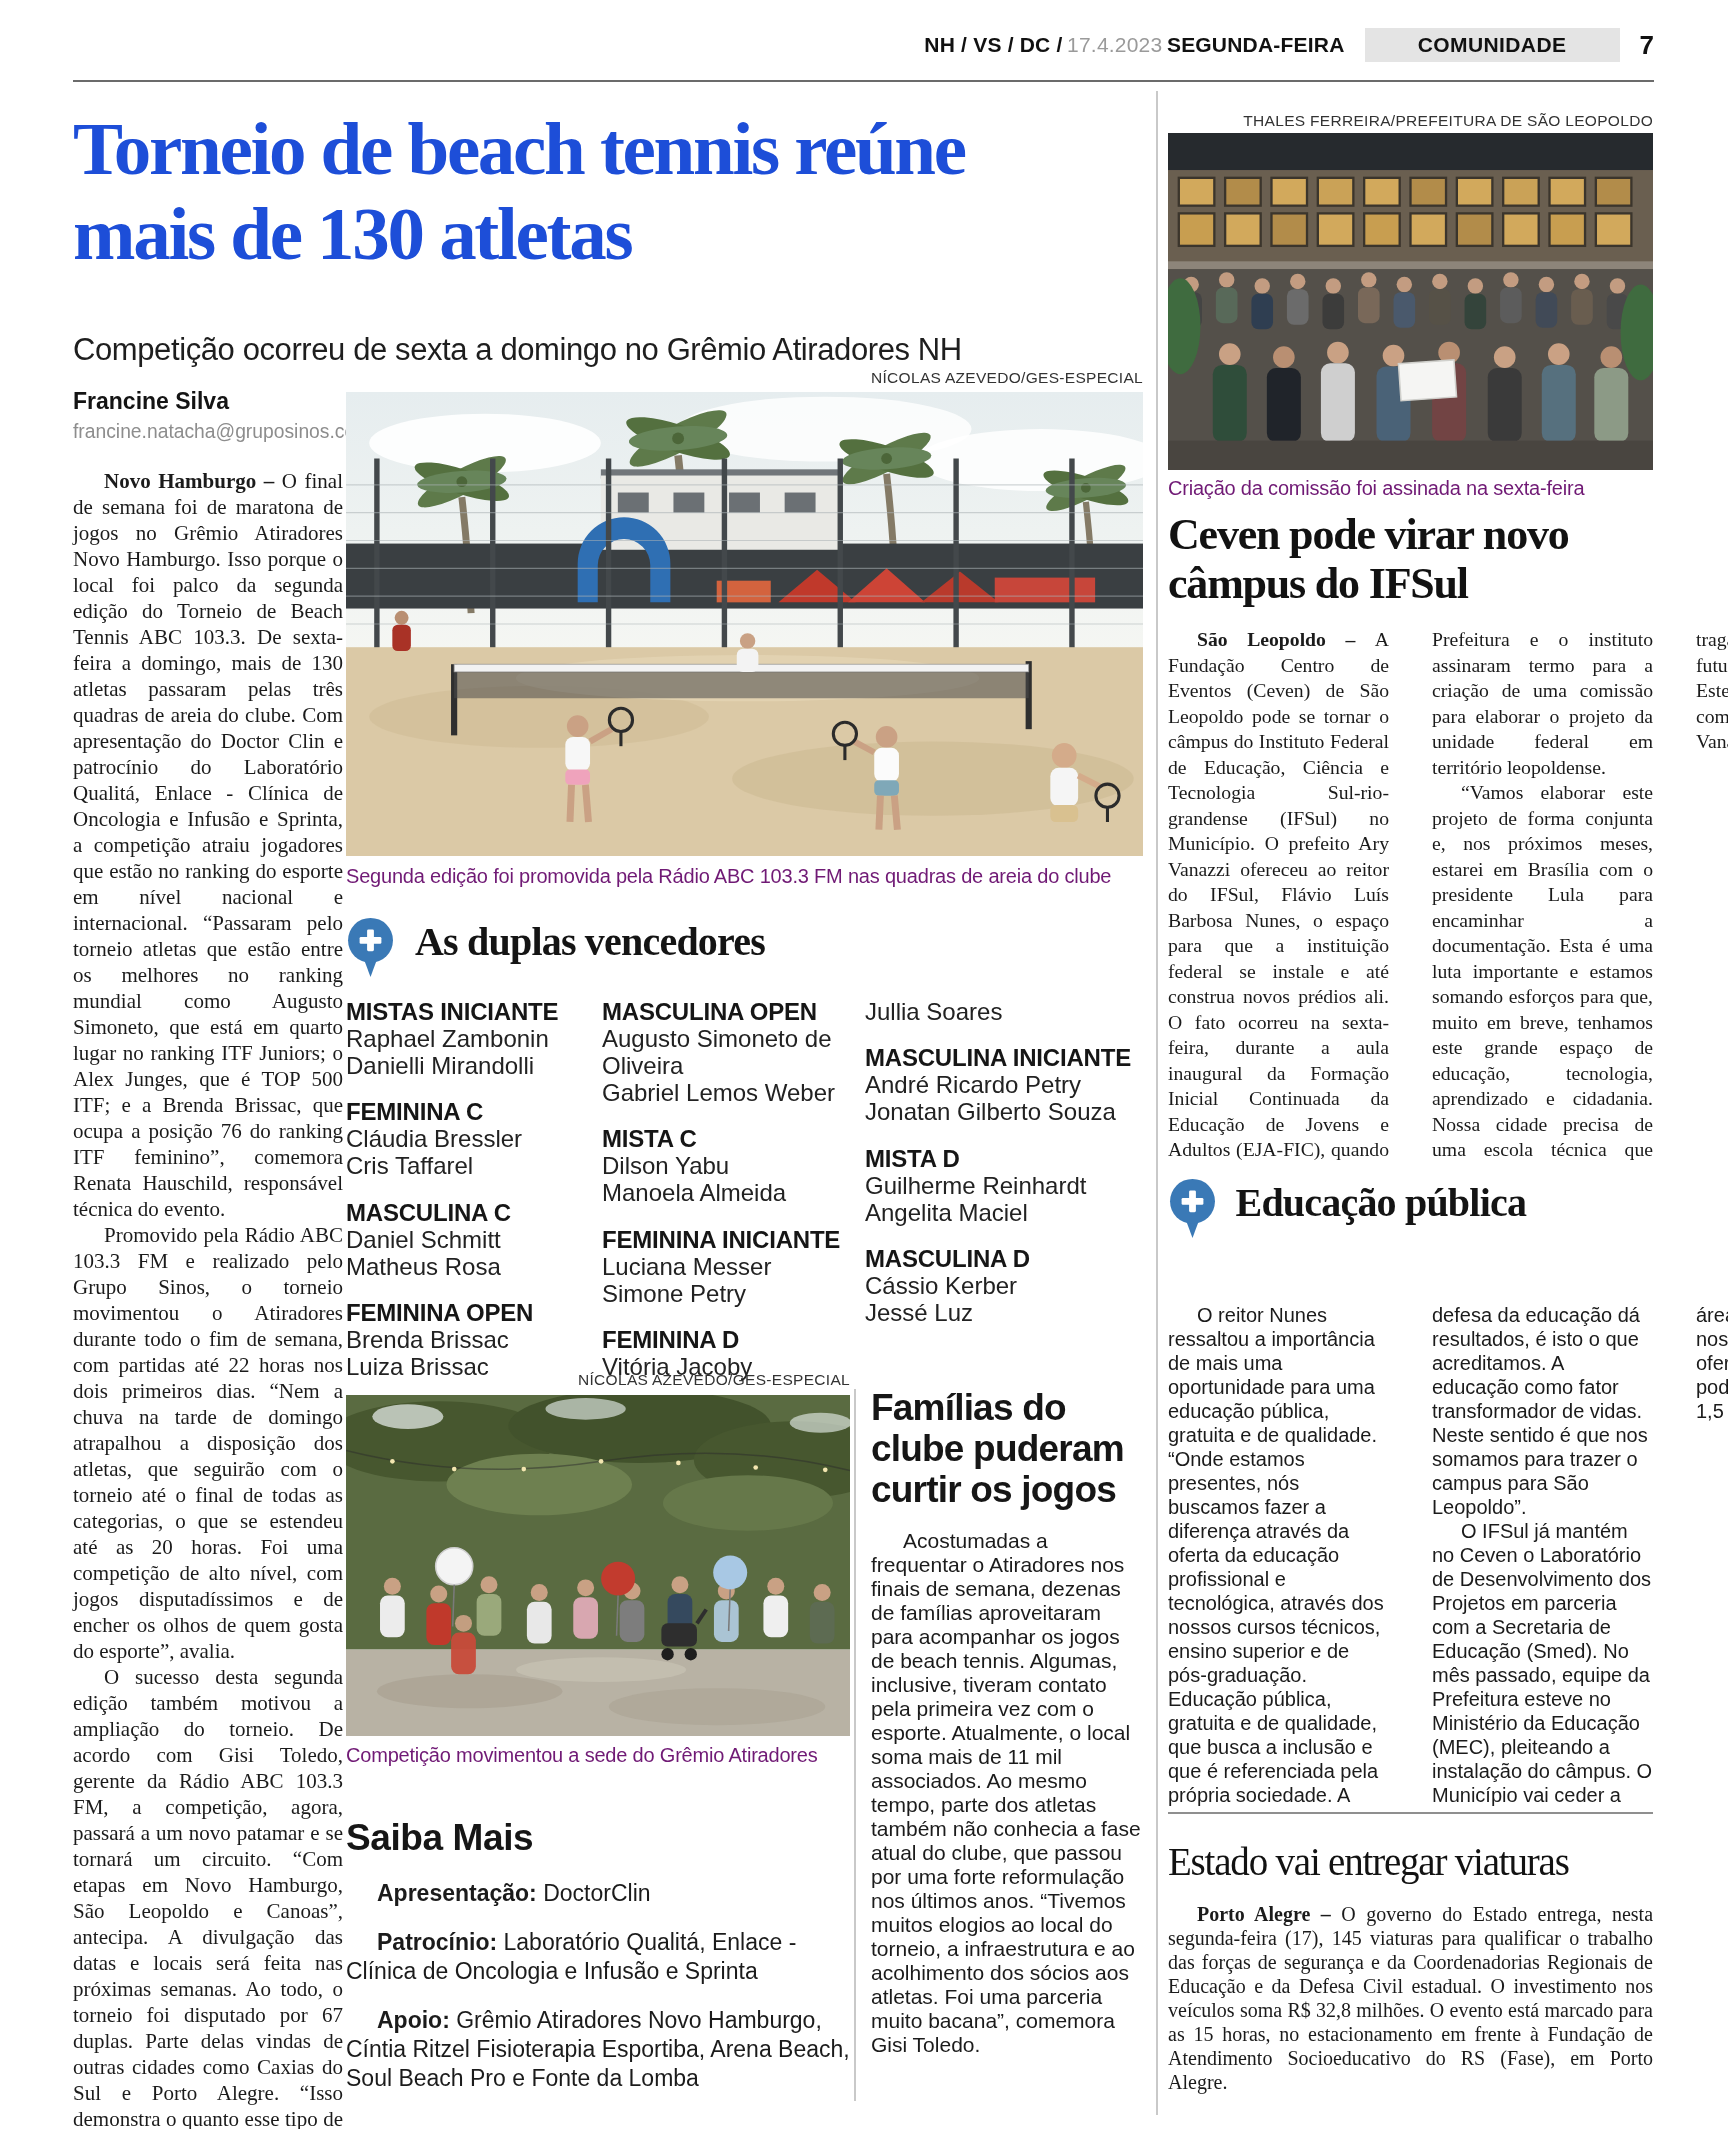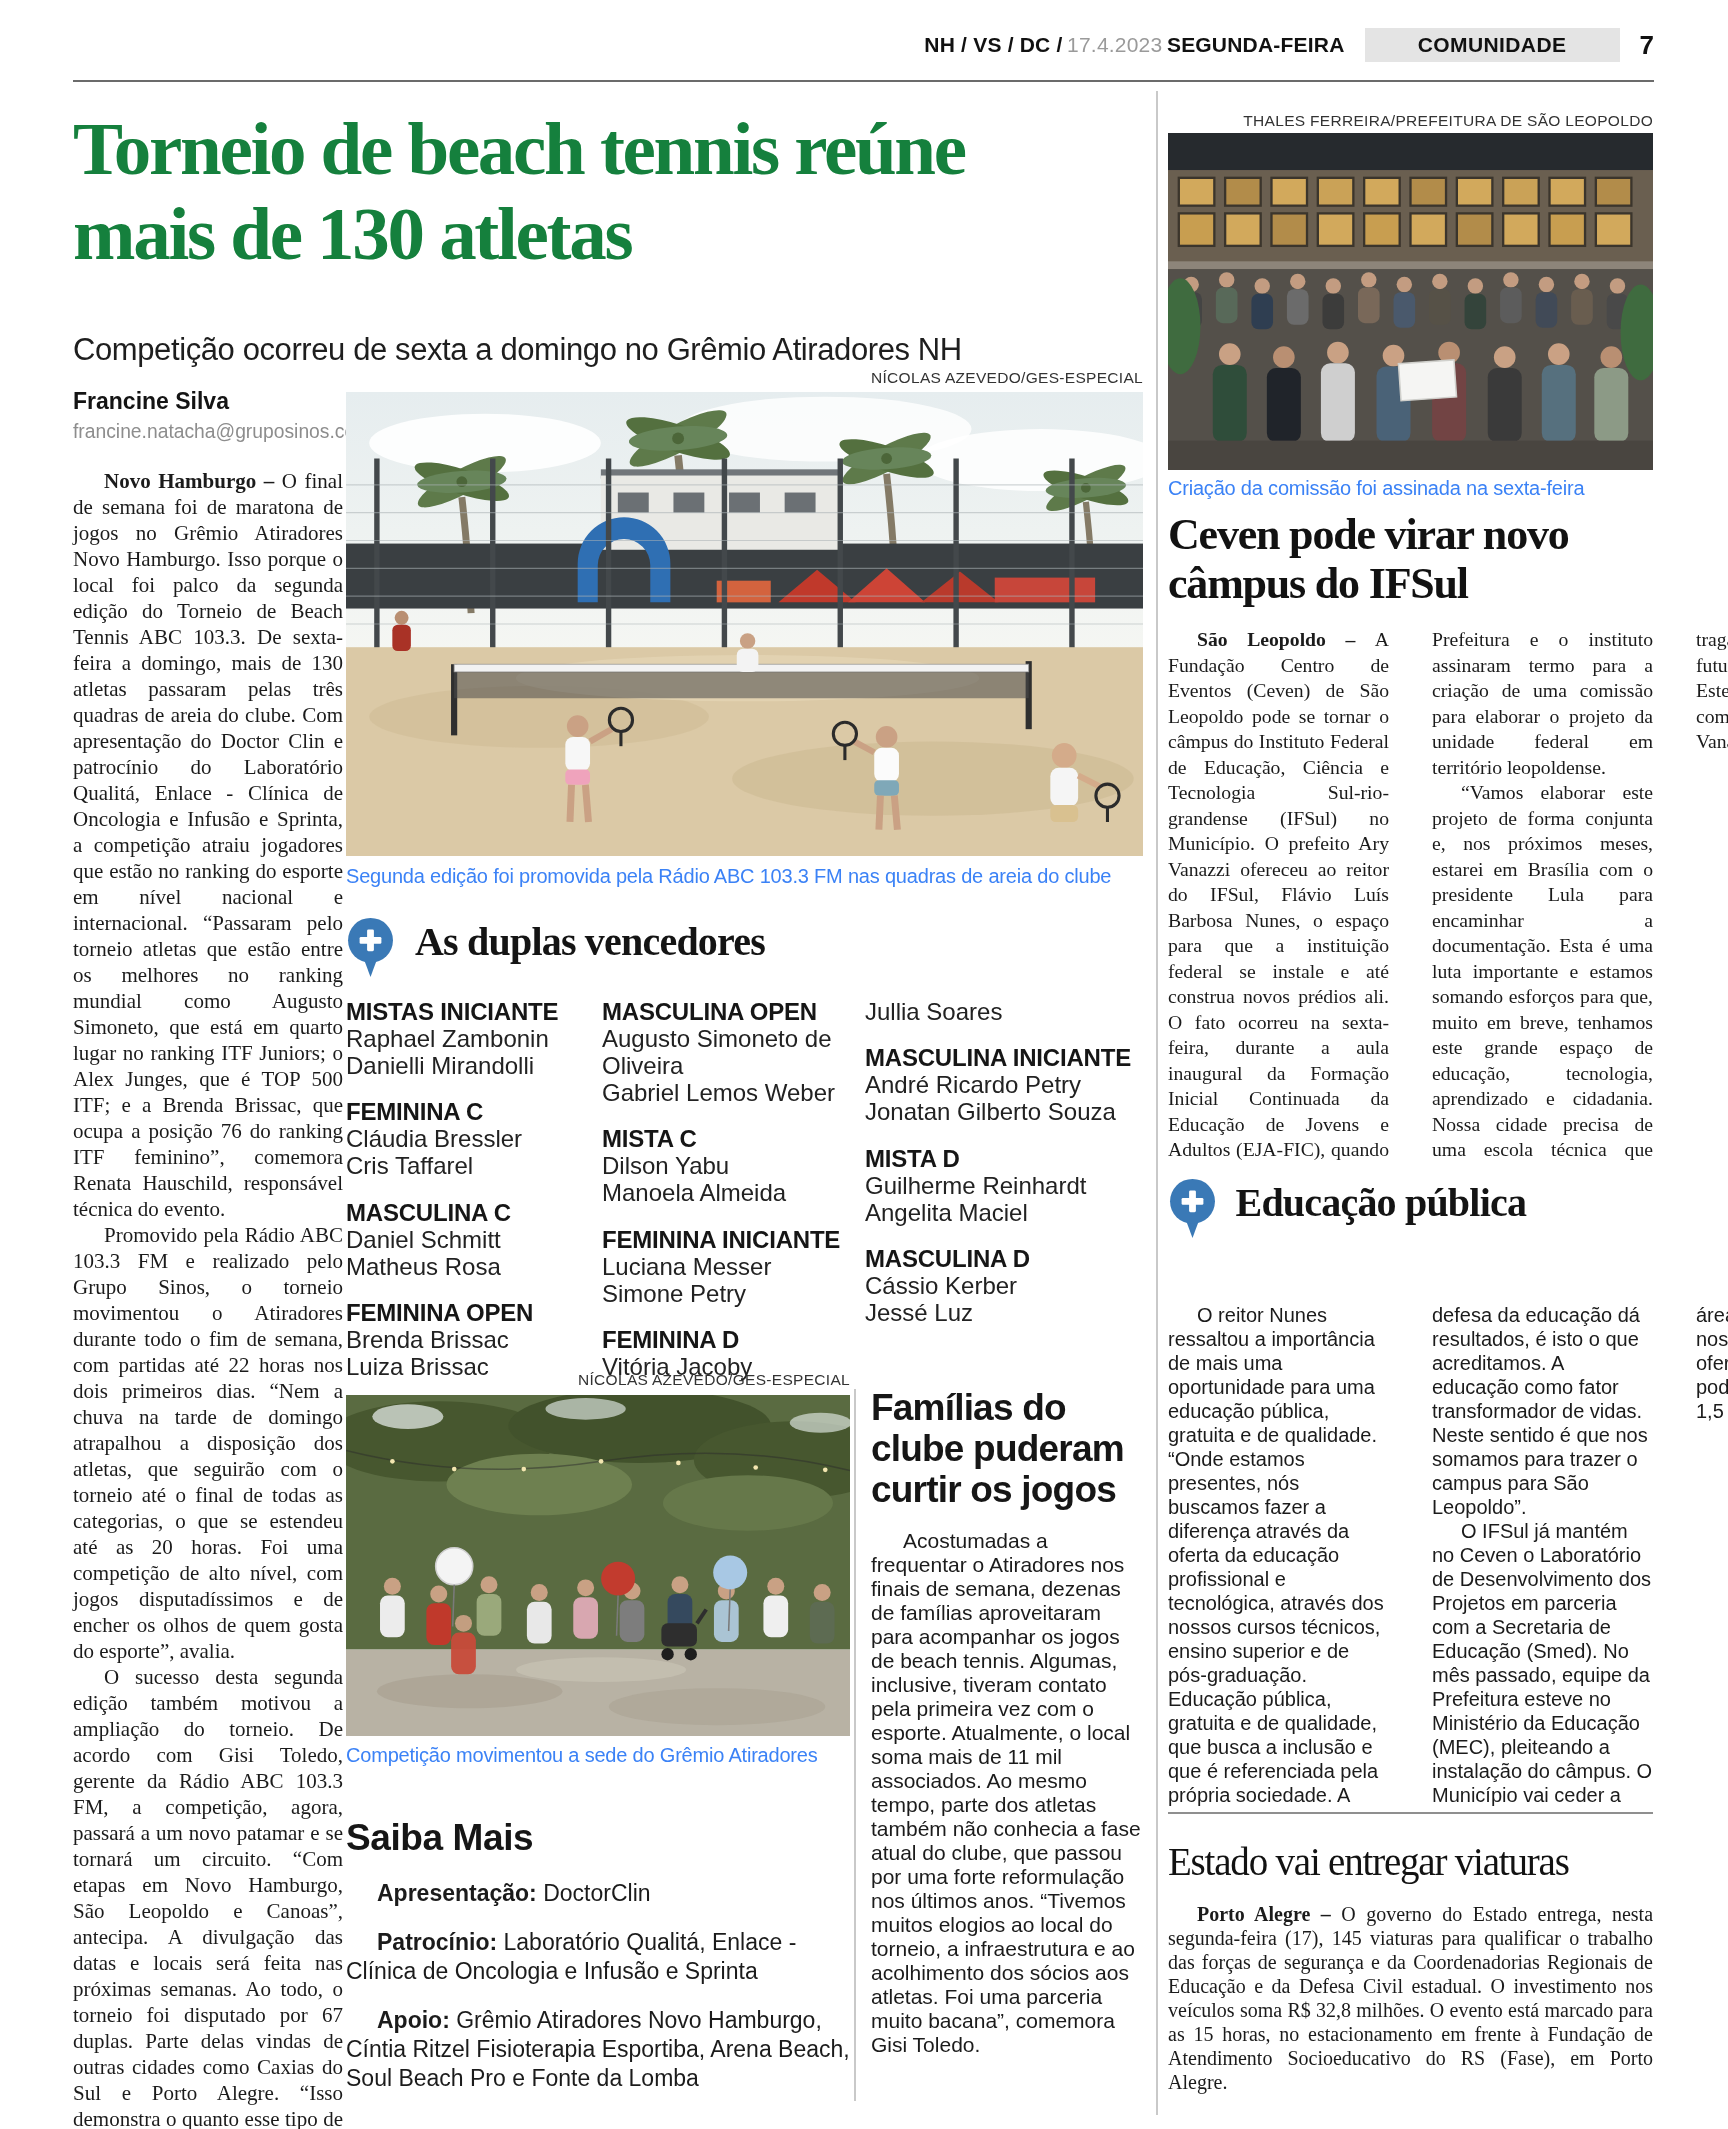--- a/index.html
+++ b/index.html
@@ -10,29 +10,29 @@
 
   
   #hdr{left:73px;top:28px;width:1581px;display:flex;justify-content:flex-end;align-items:center;gap:20px;}
   #hdr .meta{font-size:21px;font-weight:bold;color:#111;letter-spacing:0.2px;white-space:nowrap;}
   #hdr .meta .date{color:#9a9a9a;font-weight:normal;margin:0 4.6px;}
   #hdr .sec{width:255px;text-align:center;background:#e4e4e4;font-weight:bold;font-size:21px;padding:5px 0;letter-spacing:0.4px;color:#111;}
   #hdr .pg{font-size:26px;font-weight:bold;color:#111;}
   #hdr-rule{left:73px;top:80px;width:1581px;height:1.5px;background:#6b6b6b;}
 
   
-  #headline{left:73px;top:107px;width:973px;font-size:75px;line-height:1.13;font-weight:700;letter-spacing:-2.3px;color:#15803d;}
+  #headline{left:73px;top:107px;width:973px;font-size:75px;line-height:1.13;font-weight:700;letter-spacing:-2.3px;color:#1d4ed8;}
   #subhead{left:73px;top:332px;width:1074px;font-size:31px;color:#1e1e1e;letter-spacing:-0.4px;}
   #byline{left:73px;top:388px;font-size:23px;font-weight:bold;color:#141414;}
   #byemail{left:73px;top:421px;font-size:19.3px;color:#8d8d8d;}
   #leftcol{left:73px;top:468px;width:270px;font-size:21px;line-height:26px;text-align:justify;color:#1b1b1b;hyphens:auto;}
   #leftcol p{margin:0;text-indent:31px;}
 
   .credit{font-size:15.5px;color:#333;text-align:right;letter-spacing:0.3px;}
-  .caption{font-size:20px;color:#3b82f6;letter-spacing:-0.2px;}
+  .caption{font-size:20px;color:#701a75;letter-spacing:-0.2px;}
   .photo svg{display:block;width:100%;height:100%;}
 
   #credit1{left:346px;top:369px;width:797px;}
   #photo1{left:346px;top:392px;width:797px;height:464px;}
   #caption1{left:346px;top:865px;width:803px;}
 
   
   #winners-head{left:346px;top:916px;display:flex;align-items:flex-start;gap:20px;}
   .pin{width:49px;height:65px;flex:0 0 auto;}
   .sec-title{font-size:40px;font-weight:700;letter-spacing:-0.8px;margin-top:1.5px;color:#141414;}

